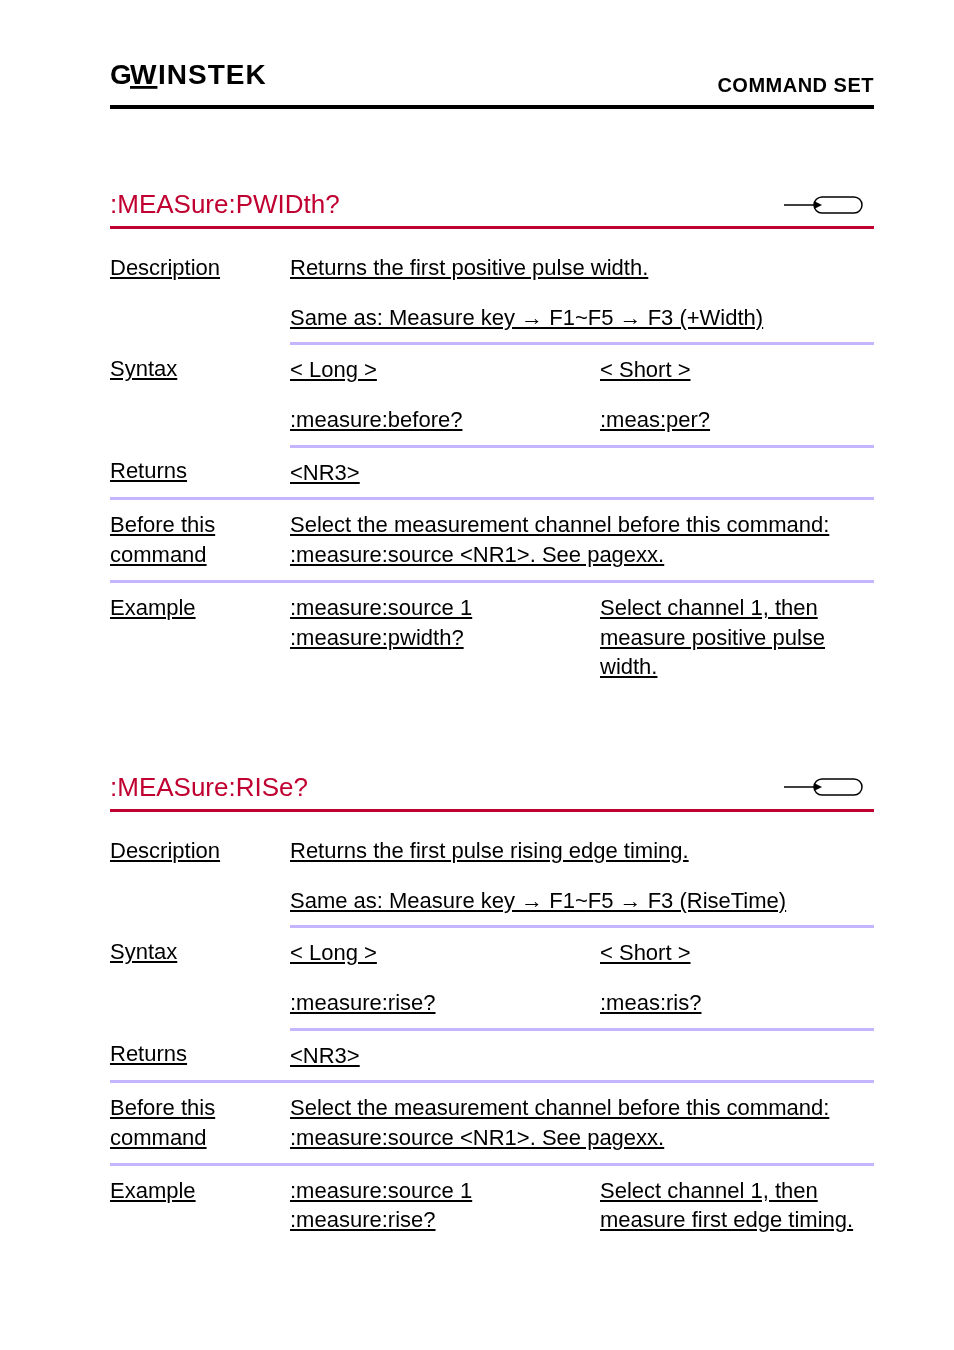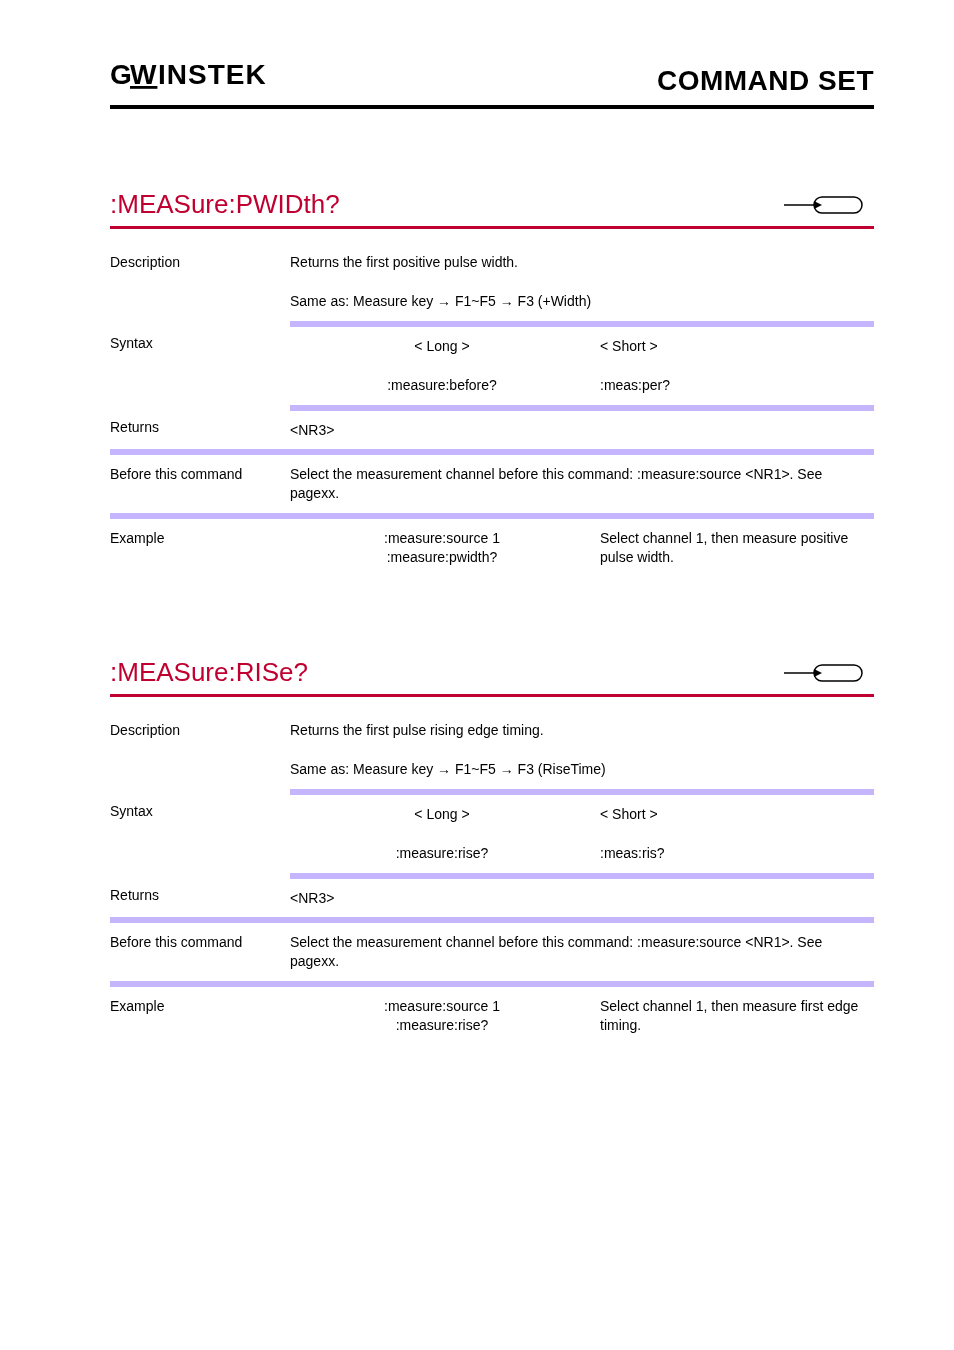--- a/index.html
+++ b/index.html
@@ -24,21 +24,21 @@
       margin-bottom: 80px;
     }
     .logo {
       font-family: Arial, sans-serif;
       font-weight: 900;
       font-size: 30px;
       letter-spacing: 1px;
     }
     .header-right {
       font-weight: 700;
-      font-size: 28px;
+      font-size: 20px;
       letter-spacing: 0.5px;
     }
     .command-title-row {
       display: flex;
       justify-content: space-between;
       align-items: center;
       border-bottom: 3px solid #c00030;
       padding-bottom: 6px;
       margin-bottom: 14px;
     }
@@ -51,32 +51,32 @@
       align-items: center;
     }
     .def-table {
       width: 100%;
       border-collapse: collapse;
       margin-bottom: 80px;
     }
     .def-table td {
       padding: 10px 6px 10px 0;
       vertical-align: top;
-      font-size: 14px;
+      font-size: 22px;
       line-height: 1.35;
+      text-decoration: underline;
     }
     .def-table .label-col {
       width: 180px;
     }
     .def-table tr.bordered td {
-      border-bottom: 6px solid #c4b5fd;
+      border-bottom: 3px solid #c4b5fd;
     }
     .col2 {
       width: 310px;
-      text-align: center;
     }
     .col3 {
       width: auto;
       margin-left: 13px;
     }
     .center-text {
       text-align: left;
       padding-left: 40px;
     }
   </style>

